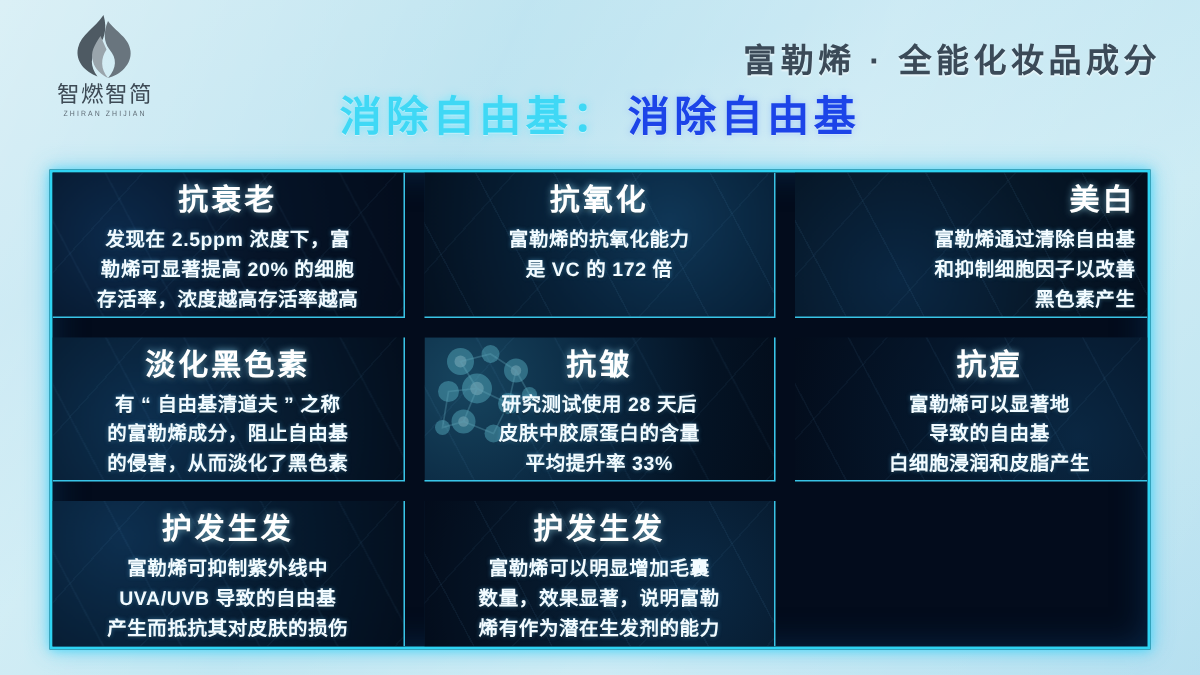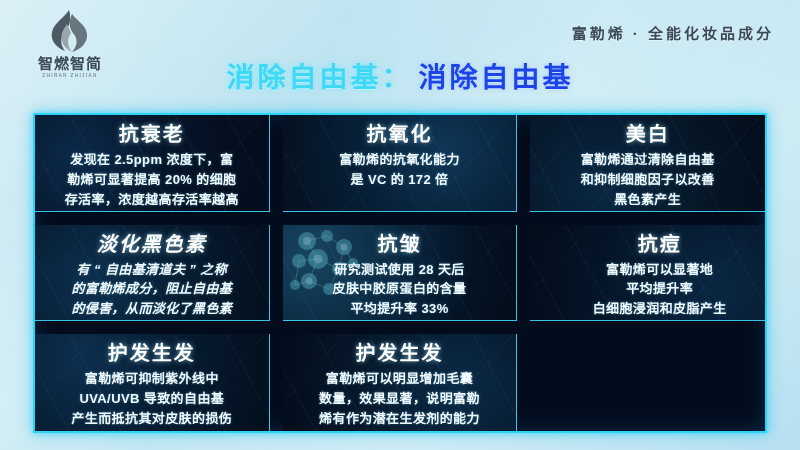--- a/index.html
+++ b/index.html
@@ -47,21 +47,21 @@
     text-align: center;
   }
   .logo-mark {
     width: 62px;
     height: 46px;
     margin: 0 auto 2px;
     display: block;
   }
   .logo-name {
     font-size: 15px;
-    font-weight: bold;
+    font-weight: normal;
     letter-spacing: 1px;
     color: #3d4a55;
     line-height: 1.05;
     white-space: nowrap;
   }
   .logo-sub {
     font-size: 4.6px;
     letter-spacing: 1.4px;
     color: #5d6a74;
     line-height: 1.2;
@@ -69,21 +69,21 @@
     white-space: nowrap;
     transform: scaleY(1.1);
   }
 
   
   .header-tagline {
     position: absolute;
     right: 26px;
     top: 22px;
     z-index: 3;
-    font-size: 15px;
+    font-size: 22px;
     font-weight: bold;
     letter-spacing: 3px;
     color: #3b4a58;
     white-space: nowrap;
     text-shadow: 0 1px 1px rgba(255,255,255,0.55);
   }
 
   
   .main-title {
     position: absolute;
@@ -139,23 +139,23 @@
     overflow: hidden;
     border-right: 1px solid rgba(60, 205, 240, 0.95);
     border-bottom: 1px solid rgba(60, 205, 240, 0.95);
   }
   .cell:nth-child(3n) { border-right: none; }
   .cell:nth-child(n+7) { border-bottom: none; }
 
   
   .cell.c1 { background: radial-gradient(circle at 18% 45%, #0c2a4b 0%, #061529 45%, #030c1c 100%); }
   .cell.c2 { background: radial-gradient(circle at 70% 35%, #0f3656 0%, #072037 50%, #04101f 100%); }
-  .cell.c3 { background: radial-gradient(circle at 30% 75%, #0a2743 0%, #061728 55%, #030d1b 100%); }
+  .cell.c3 { background: radial-gradient(circle at 30% 75%, #0a2743 0%, #061728 55%, #030d1b 100%); text-align: right; }
   .cell.c4 { background: radial-gradient(circle at 60% 30%, #0b2a49 0%, #06182c 55%, #030d1c 100%); }
-  .cell.c5 { background: radial-gradient(circle at 25% 60%, #0d3050 0%, #071c31 50%, #030e1d 100%); font-style: italic; }
+  .cell.c5 { background: radial-gradient(circle at 25% 60%, #0d3050 0%, #071c31 50%, #030e1d 100%); }
   .cell.c6 { background: radial-gradient(circle at 12% 30%, #17455f 0%, #0a2740 42%, #041324 75%, #030d1b 100%); }
   .cell.c7 { background: radial-gradient(circle at 80% 70%, #0a2742 0%, #05162a 55%, #030c1b 100%); padding-left: 32px; }
   .cell.c8 { background: radial-gradient(circle at 20% 25%, #0d2f4f 0%, #061b30 50%, #030e1d 100%); }
   .cell.c9 { background: radial-gradient(circle at 75% 55%, #0b2a46 0%, #06182b 55%, #030c1b 100%); }
 
   
   .cell::before {
     content: "";
     position: absolute;
     left: -25%; top: -25%;
@@ -284,21 +284,21 @@
       </svg>
       <div class="cell-title">抗皱</div>
       <div class="cell-body">研究测试使用 28 天后
 皮肤中胶原蛋白的含量
 平均提升率 33%</div>
     </div>
 
     <div class="cell c7">
       <div class="cell-title">抗痘</div>
       <div class="cell-body">富勒烯可以显著地
-平均提升率
+导致的自由基
 白细胞浸润和皮脂产生</div>
     </div>
 
     <div class="cell c8">
       <div class="cell-title">护发生发</div>
       <div class="cell-body">富勒烯可抑制紫外线中
 UVA/UVB 导致的自由基
 产生而抵抗其对皮肤的损伤</div>
     </div>
 

